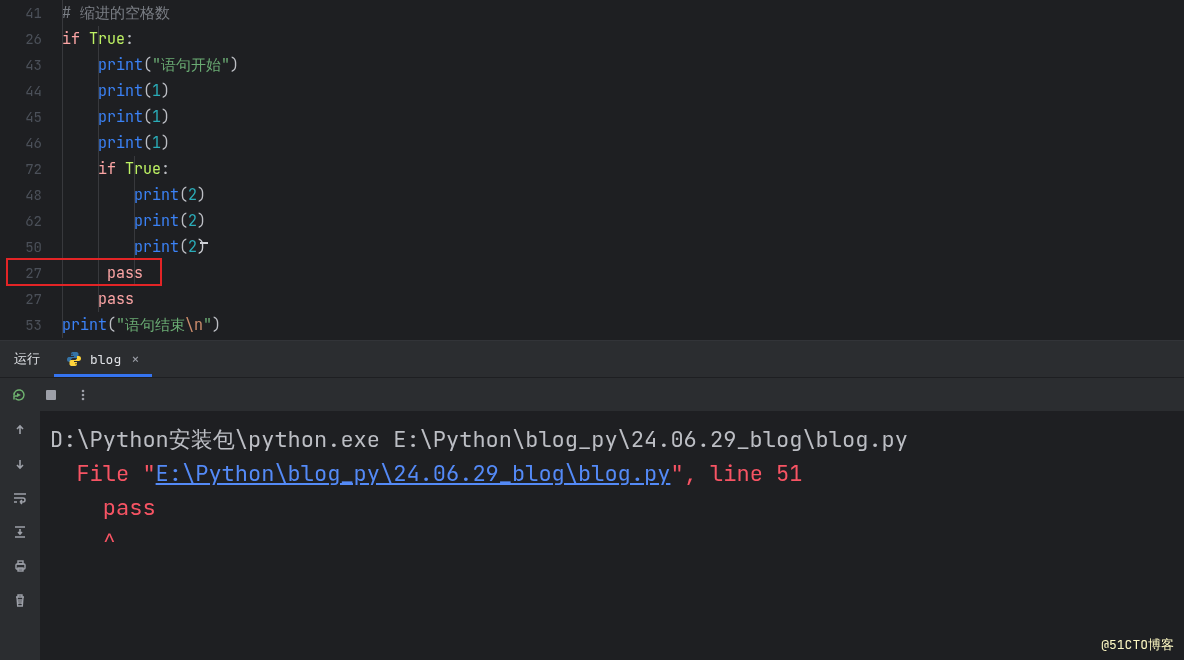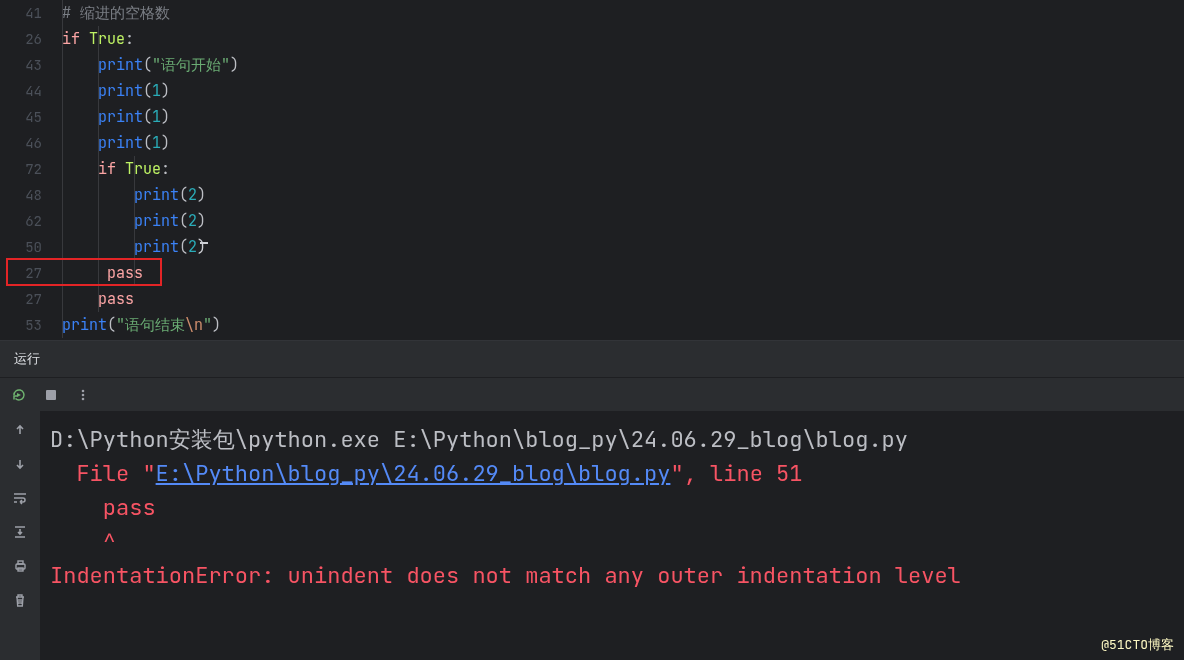--- a/index.html
+++ b/index.html
@@ -80,20 +80,31 @@
     <div class="cl">    <span class="kw">pass</span></div>
     <div class="cl"><span class="fn">print</span><span class="pl">(</span><span class="st">"</span><span class="st">语句结束</span><span class="esc">\n</span><span class="st">"</span><span class="pl">)</span></div>
   </div>
   <div class="hl-box" style="left:6px;top:258px;width:156px;height:28px;"></div>
 </div>
 
 <div class="divider"></div>
 
 <div class="tabbar">
   <div class="run-lbl">运行</div>
+  <div class="tab">
+    <span class="py-icon">
+      <svg width="16" height="16" viewBox="0 0 16 16">
+          <path fill="#3573a6" d="M7.5 1C5 1 5 2.5 5 2.5V5h3v1H3.5S1 6 1 8.5 3.5 11 3.5 11H5V9s0-2 2.5-2h3s2 0 2-2V3s0-2-2.5-2H7.5zM6 2.5a.7.7 0 110 1.4.7.7 0 010-1.4z"></path>
+          <path fill="#ffd43b" d="M8.5 15c2.5 0 2.5-1.5 2.5-1.5V11H8v-1h4.5S15 10 15 7.5 12.5 5 12.5 5H11v2s0 2-2.5 2h-3s-2 0-2 2v2s0 2 2.5 2H8.5zM10 13.5a.7.7 0 110-1.4.7.7 0 010 1.4z"></path>
+        </svg>
+    </span>
+    <span class="tab-txt">blog</span>
+    <span class="close-icon">×</span>
+    <div class="tab-ind"></div>
+  </div>
 </div>
 
 <div class="toolbar">
   <span class="tb-icon">
       <svg width="16" height="16" viewBox="0 0 16 16" fill="none" stroke="#6fb36f" stroke-width="1.5">
         <path d="M3 8a5 5 0 1 1 1.5 3.5"></path>
         <path d="M3 12v-3h3" stroke-linecap="round"></path>
         <path fill="#6fb36f" stroke="none" d="M6 6l4 2-4 2z"></path>
       </svg>
     </span>
@@ -145,17 +156,16 @@
           <path d="M3 4h8M5 4V2h4v2M4 4l.7 9h4.6L10 4M6 6v5M8 6v5"></path>
         </svg>
       </span>
   </div>
   <div class="term">
     <div class="term-line"><span class="t-wh">D:\Python安装包\python.exe </span><span class="t-wh">E:\Python\blog_py\24.06.29_blog\blog.py</span></div>
     <div class="term-line"><span class="t-rd">  File </span><span class="t-rd">"</span><span class="t-ln">E:\Python\blog_py\24.06.29_blog\blog.py</span><span class="t-rd">"</span><span class="t-rd">, line 51</span></div>
     <div class="term-line"><span class="t-rd">    pass</span></div>
     <div class="term-line"><span class="t-rd">    ^</span></div>
     <div class="term-line"><span></span></div>
-    <div class="term-line"><span class="t-rd">IndentationError: unindent does not match any outer indentation level</span></div>
   </div>
 </div>
 
 <div class="watermark">@51CTO博客</div>
 
 </body></html>

